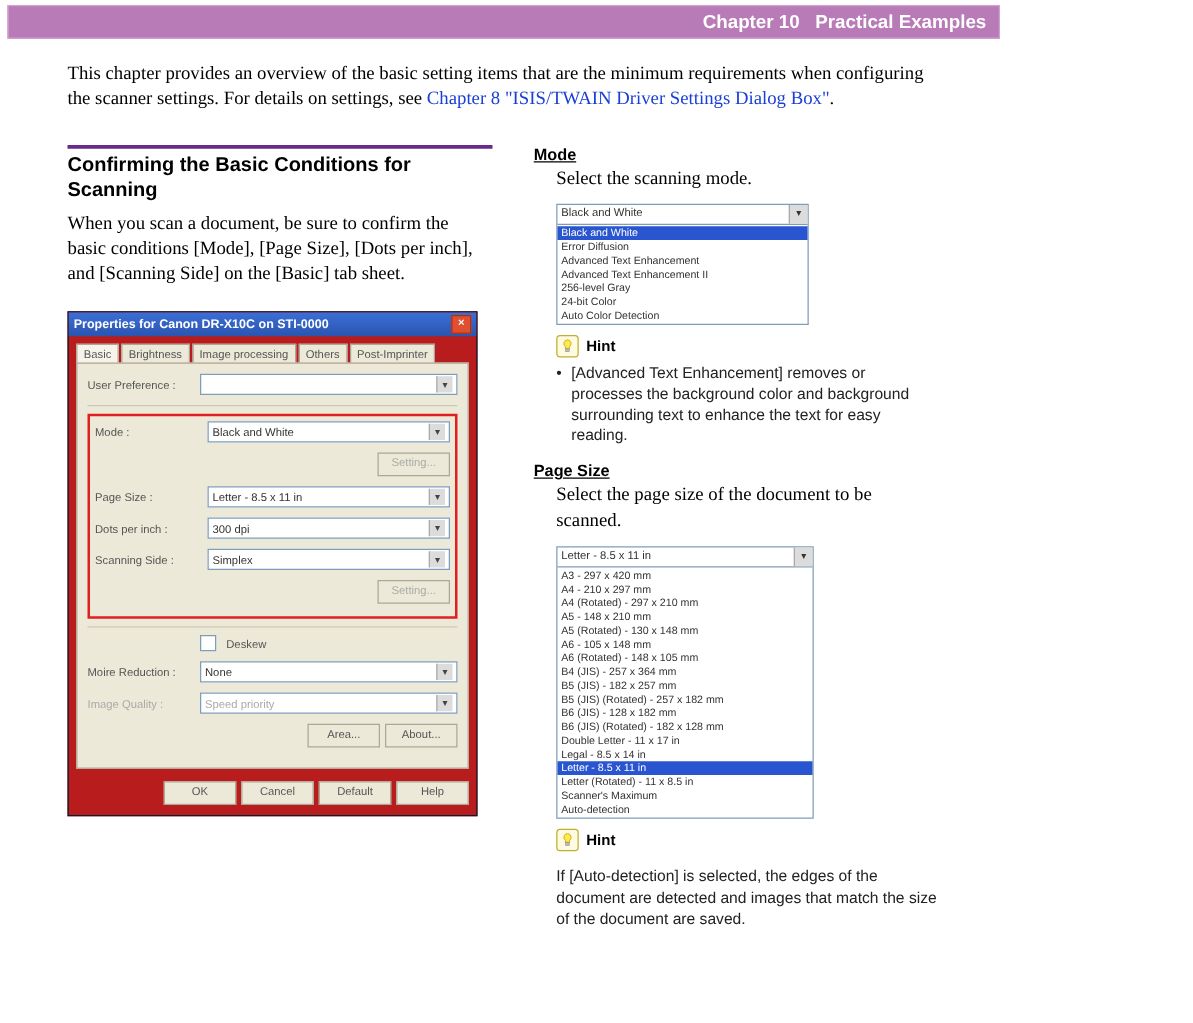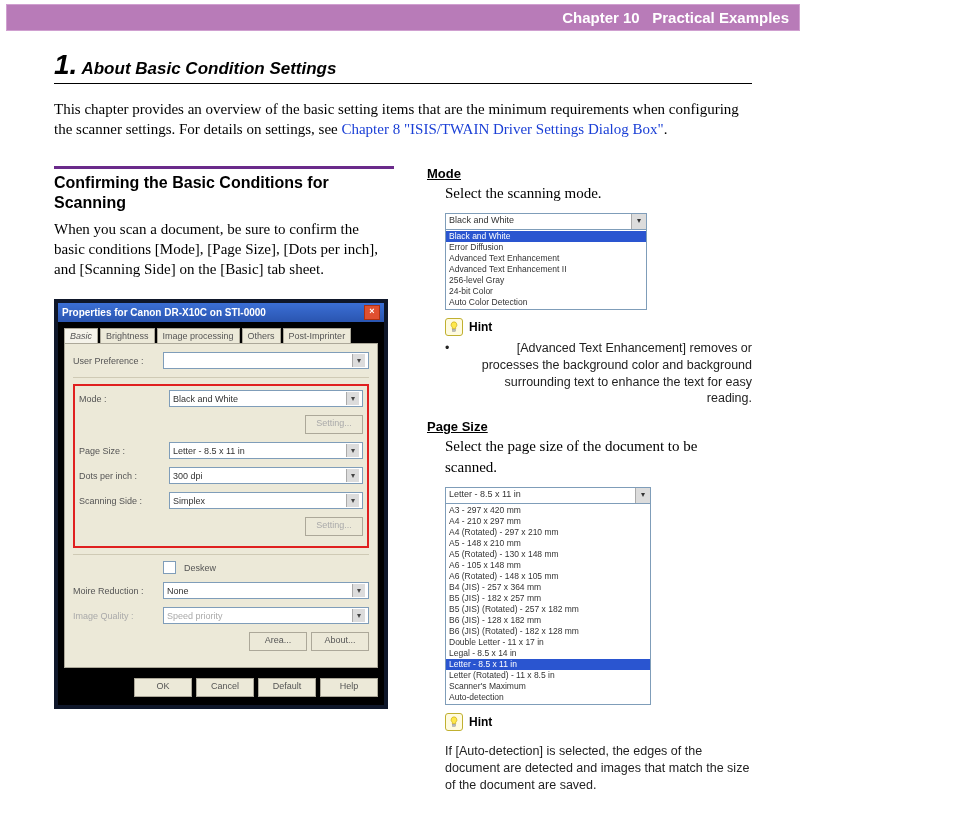--- a/index.html
+++ b/index.html
@@ -82,22 +82,22 @@
     text-decoration: underline;
     margin: 0 0 2px 0;
   }
   .indent {
     margin-left: 18px;
   }
 
   
   .dialog {
     width: 326px;
-    border: 4px solid #0f172a;
-    background: #000000;
+    border: 1px solid #0f172a;
+    background: #b91c1c;
     font-family: Tahoma, Arial, sans-serif;
     font-size: 10px;
     color: #333;
     margin-top: 20px;
   }
   .dialog .titlebar {
     background: linear-gradient(#3b6fd6, #2a55b0);
     color: #fff;
     font-size: 10px;
     font-weight: bold;
@@ -122,21 +122,21 @@
     padding: 6px 6px 0 6px;
     font-size: 9px;
   }
   .dialog .tab {
     padding: 2px 5px;
     border: 1px solid #aca899;
     border-bottom: none;
     background: #ece9d8;
     color: #555;
   }
-  .dialog .tab.active { background: #f5f3ea; font-style: italic; }
+  .dialog .tab.active { background: #f5f3ea; }
   .dialog .tabbody {
     margin: 0 6px 6px 6px;
     border: 1px solid #aca899;
     background: #ece9d8;
     padding: 8px 8px 8px 8px;
   }
   .dlg-row {
     display: flex;
     align-items: center;
     margin-bottom: 8px;
@@ -263,40 +263,36 @@
     font-family: Arial, Helvetica, sans-serif;
     font-weight: bold;
     font-size: 12px;
   }
   .hint-text, .bullets {
     font-family: Arial, Helvetica, sans-serif;
     font-size: 12.5px;
     line-height: 1.35;
     color: #222;
   }
-  .bullets { padding-left: 0; margin: 2px 0 12px 0; list-style: none; text-align: right; }
+  .bullets { padding-left: 0; margin: 2px 0 12px 0; list-style: none; }
   .bullets li { position: relative; padding-left: 12px; margin-bottom: 2px; }
   .bullets li::before { content: "•"; position: absolute; left: 0; }
 </style>
 </head>
 <body>
 
 <div class="page">
 
   <div class="header-bar">
     <span>Chapter 10</span>&nbsp;&nbsp;
     <span>Practical Examples</span>
   </div>
 
   <div class="content">
 
-    <h1 class="section-heading">
-      <span class="num">1.</span>
-      <span>About Basic Condition Settings</span>
-    </h1>
 
     <p class="intro">
       <span>This chapter provides an overview of the basic setting items that are the minimum requirements when configuring the scanner settings. For details on settings, see </span>
       <span class="link">Chapter 8 "ISIS/TWAIN Driver Settings Dialog Box"</span><span>.</span>
     </p>
 
     <div class="columns">
 
       <div class="col">
         <div class="purple-rule"></div>

